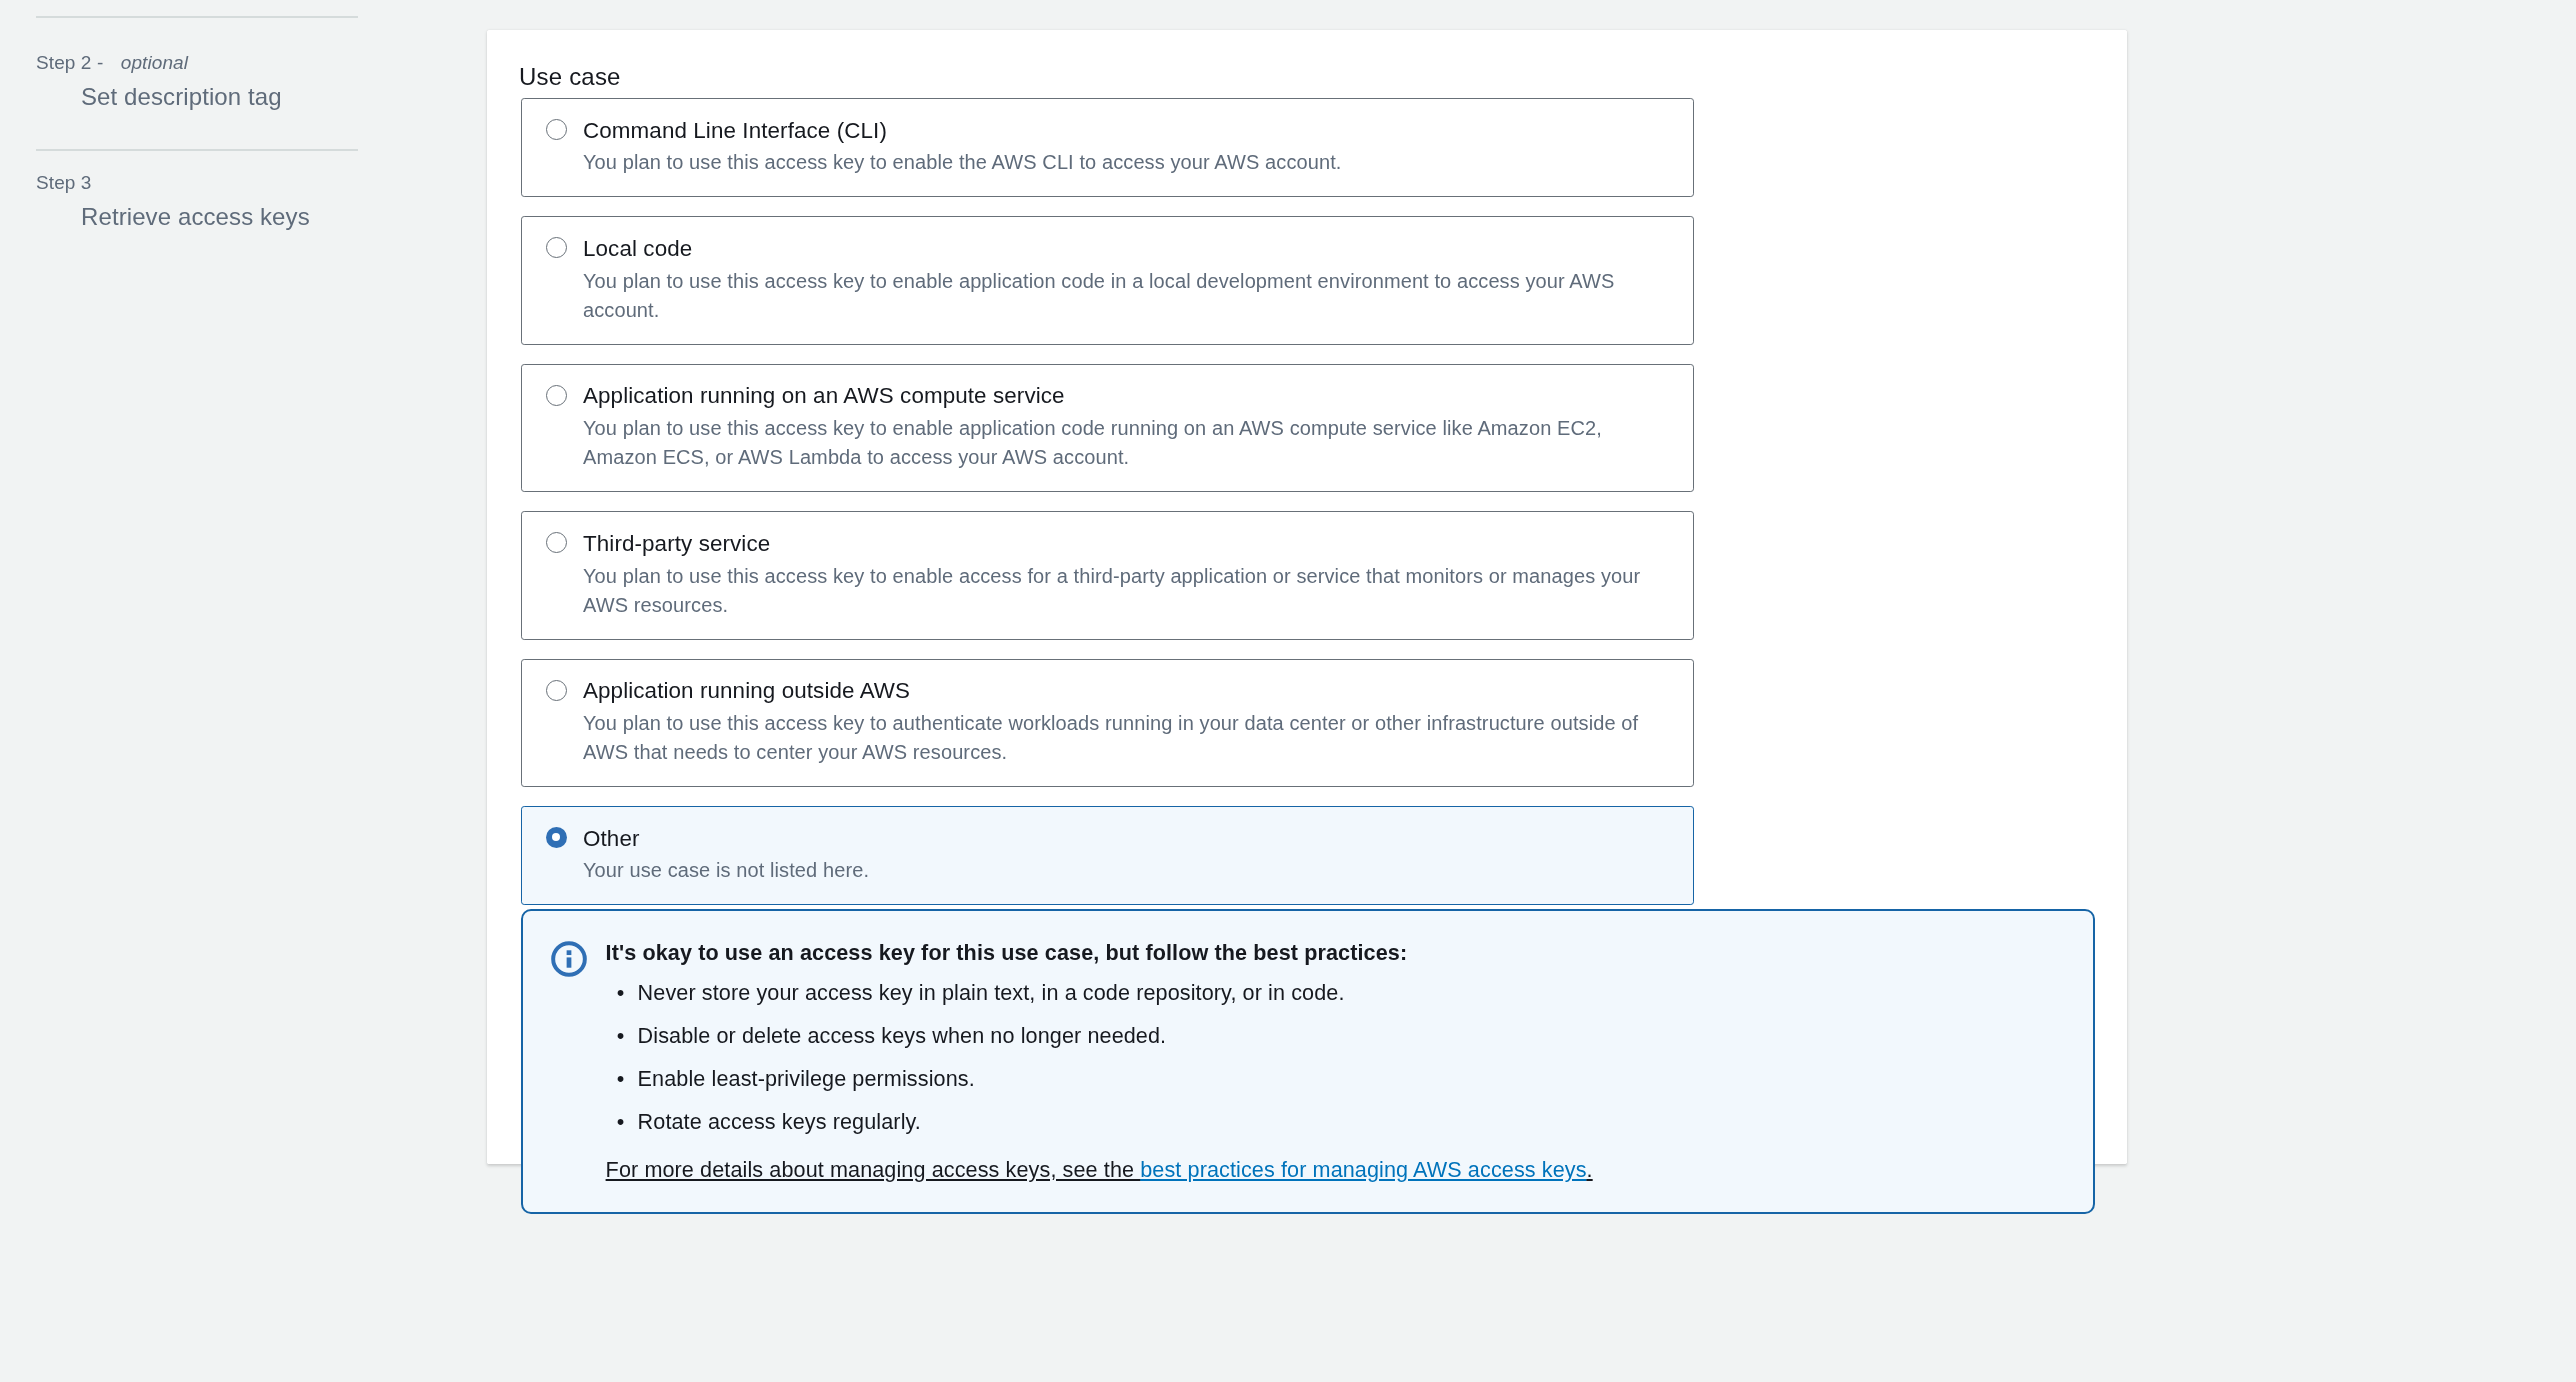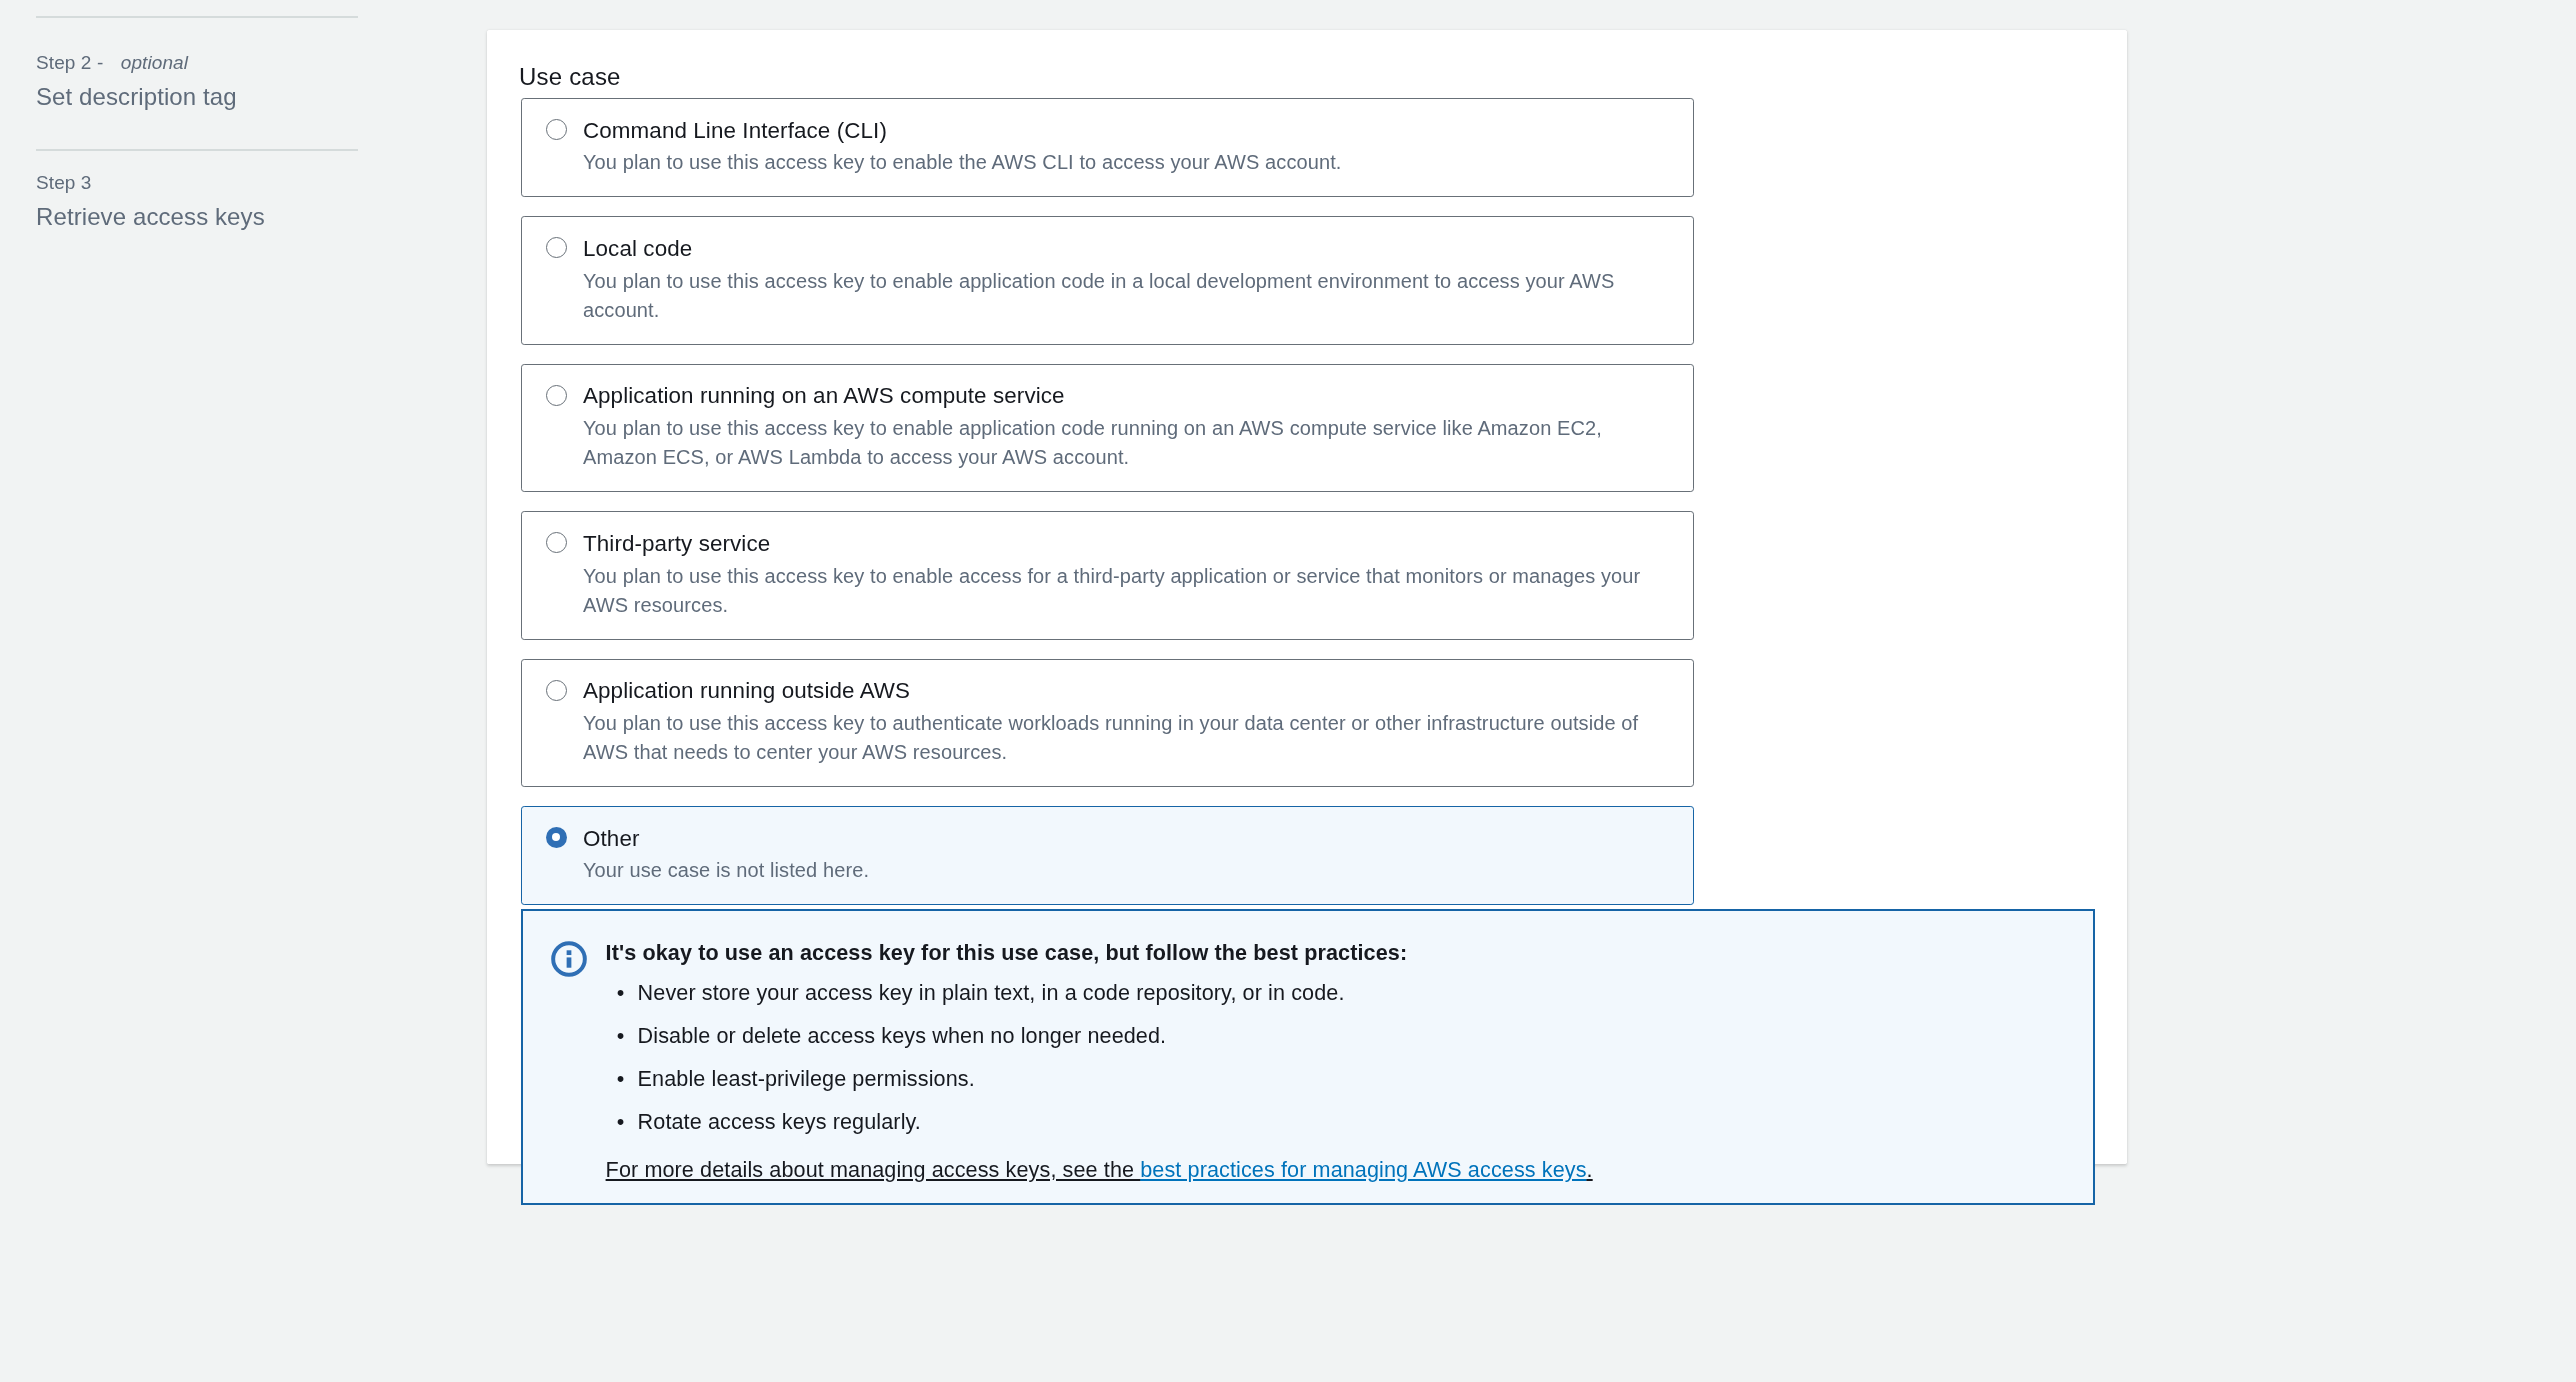--- a/index.html
+++ b/index.html
@@ -46,20 +46,21 @@
   .step-kicker .opt {
     font-style: italic;
     margin-left: 12px;
   }
   .step-title {
     font-size: 24px;
     color: #5f6b7a;
     line-height: 30px;
     margin-top: 7.2px;
     letter-spacing: 0.1px;
+    margin-left: 45px;
   }
 
   
   #content-card {
     position: absolute;
     left: 487px;
     top: 30px;
     width: 1640px;
     height: 1134px;
     background: #ffffff;
@@ -147,23 +148,23 @@
   }
 
   
   #info-alert {
     position: absolute;
     left: 34px;
     top: 879px;
     width: 1574px;
     box-sizing: border-box;
     border: 2.4px solid #1664a6;
-    border-radius: 0;
+    border-radius: 10px;
     background: #f2f8fd;
-    padding: 26px 29px 20px 27px;
+    padding: 26px 29px 29px 27px;
     display: flex;
     align-items: flex-start;
   }
   #info-icon {
     flex: 0 0 auto;
     width: 38px;
     height: 38px;
     margin-right: 17.6px;
     margin-top: 3.2px;
   }

